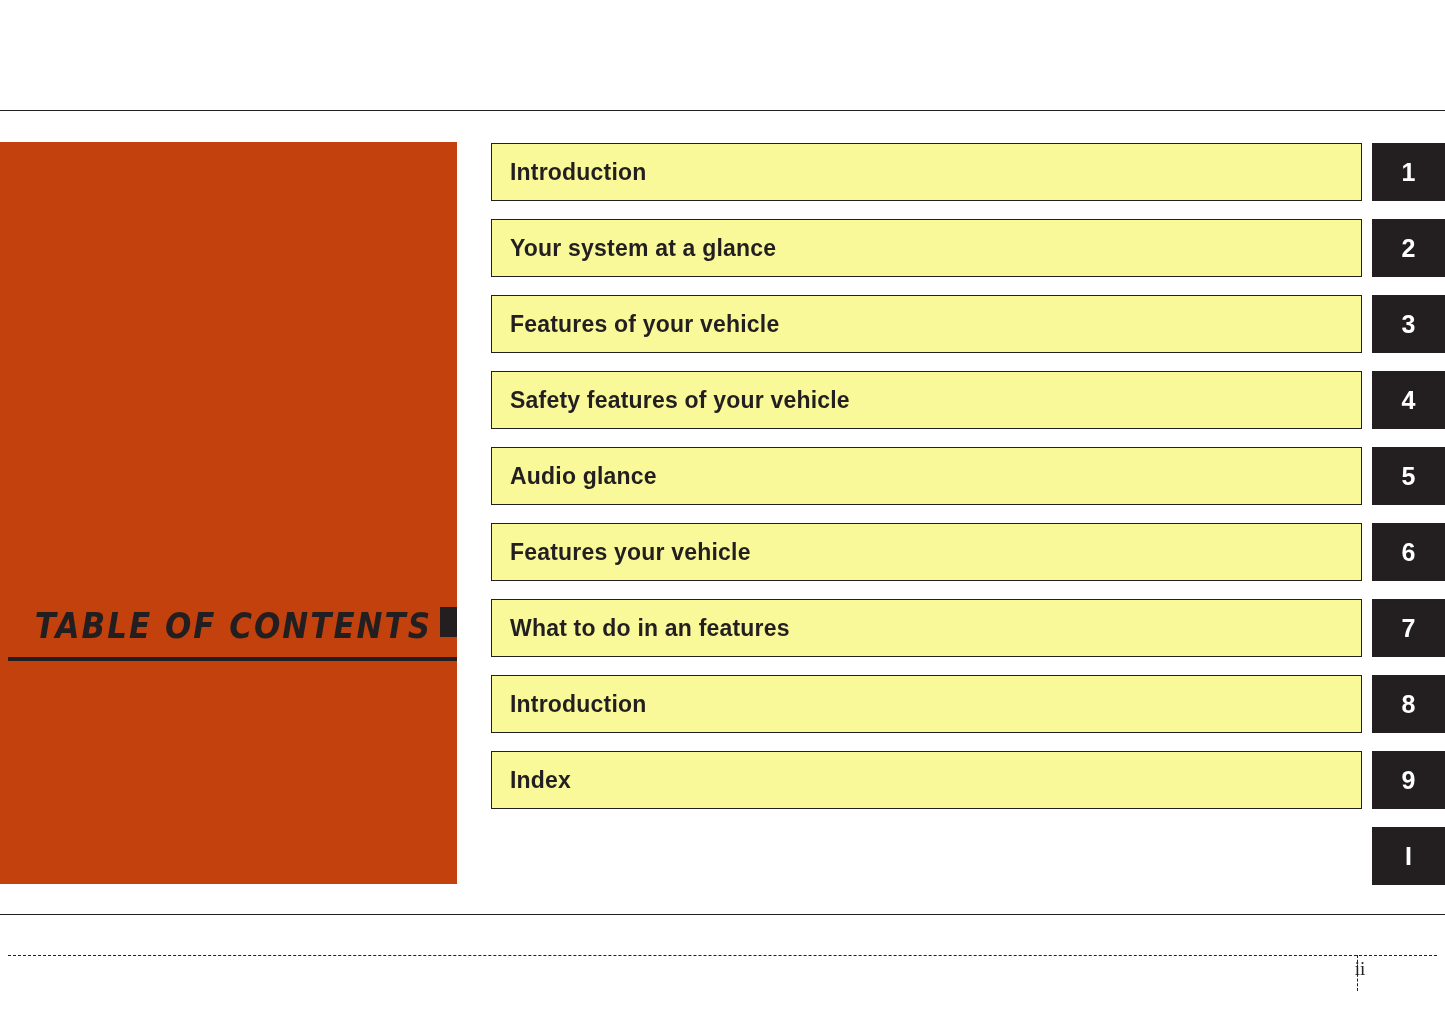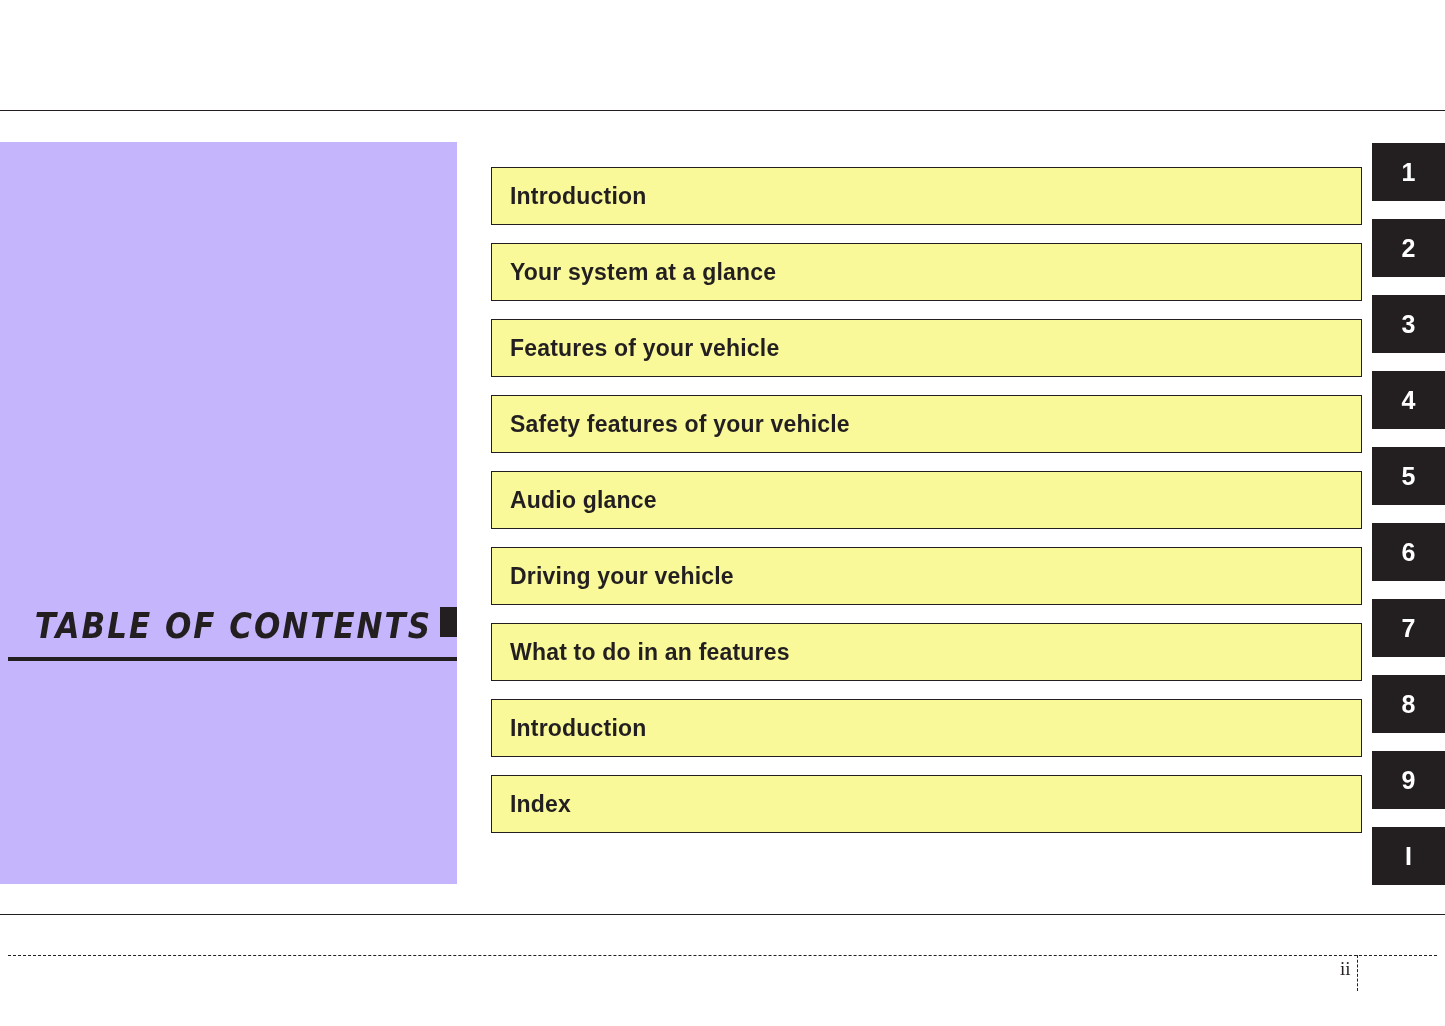--- a/index.html
+++ b/index.html
@@ -48,33 +48,34 @@
     top: 955px;
     width: 0;
     height: 36px;
     border-left: 1.5px dashed #231f20;
   }
   .page-number {
     position: absolute;
     left: 1340px;
     top: 958px;
     width: 40px;
+    text-align: center;
     font-size: 19px;
     color: #231f20;
     font-family: "Liberation Serif", serif;
   }
 
   
   .title-panel {
     position: absolute;
     left: 0;
     top: 142px;
     width: 457px;
     height: 742px;
-    background: #c4b5fd;
+    background: #c2410c;
   }
   .toc-title-wrap {
     position: absolute;
     left: 0;
     top: 464px;
     width: 457px;
     height: 56px;
   }
   .toc-title {
     position: absolute;
@@ -123,21 +124,20 @@
     position: absolute;
     left: 0;
     top: 0;
     right: 0;
     height: 58px;
     background: #f9f99a;
     border: 1.5px solid #231f20;
     box-sizing: border-box;
     display: flex;
     align-items: center;
-    margin-top: 24px;
   }
   .chapter-label {
     padding-left: 18px;
     font-size: 23px;
     font-weight: bold;
     color: #231f20;
     letter-spacing: 0.2px;
   }
 
   
@@ -202,21 +202,21 @@
         <span class="chapter-label">Safety features of your vehicle</span>
       </div>
     </div>
     <div class="chapter-row">
       <div class="chapter-box">
         <span class="chapter-label">Audio glance</span>
       </div>
     </div>
     <div class="chapter-row">
       <div class="chapter-box">
-        <span class="chapter-label">Driving your vehicle</span>
+        <span class="chapter-label">Features your vehicle</span>
       </div>
     </div>
     <div class="chapter-row">
       <div class="chapter-box">
         <span class="chapter-label">What to do in an features</span>
       </div>
     </div>
     <div class="chapter-row">
       <div class="chapter-box">
         <span class="chapter-label">Introduction</span>

